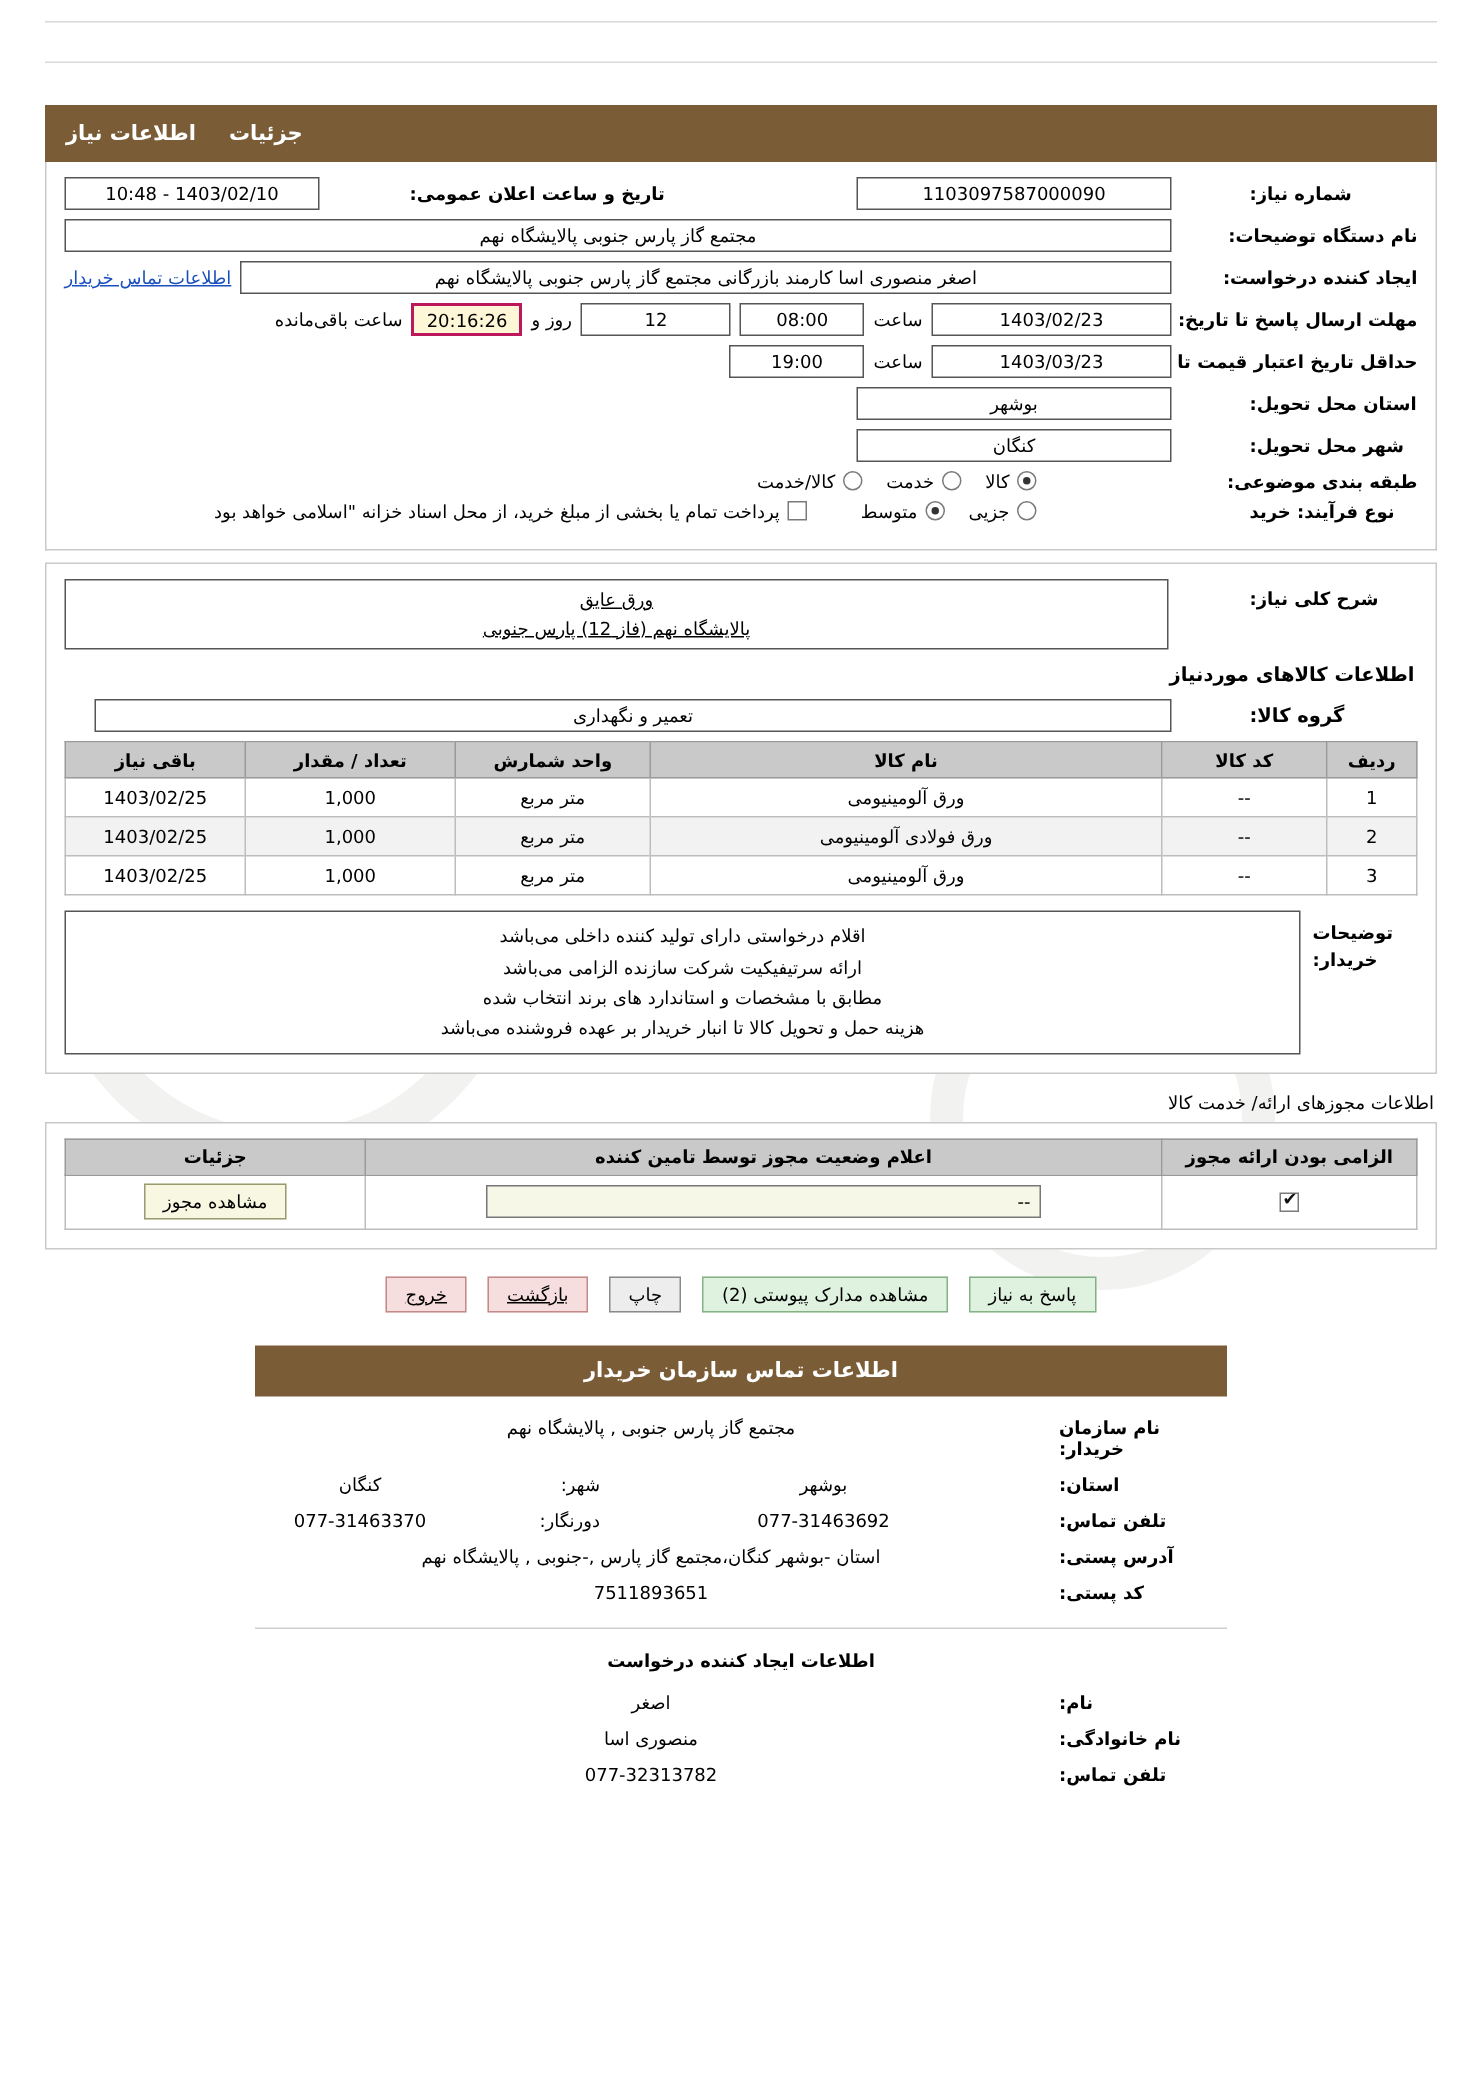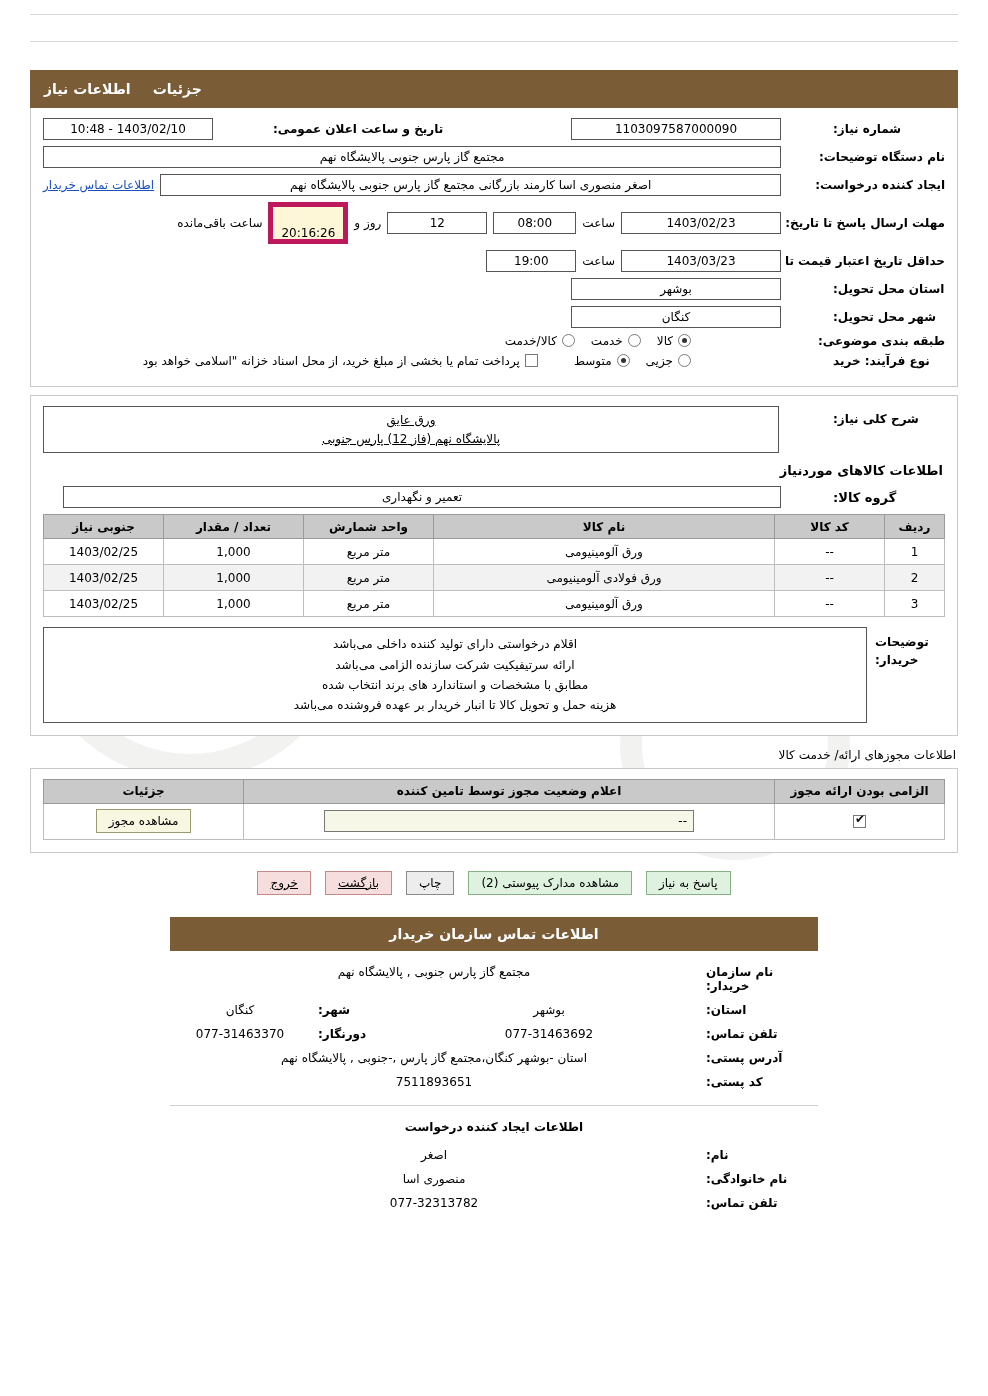--- a/index.html
+++ b/index.html
@@ -117,25 +117,25 @@
   .box.grow { flex: 1; }
   .link {
     color: #1a4fbf;
     text-decoration: underline;
     font-size: 12px;
     white-space: nowrap;
     cursor: pointer;
   }
   .small-lbl { font-size: 12px; white-space: nowrap; }
   .countdown {
-    border: 5px solid #be185d;
+    border: 2px solid #be185d;
     background: #fdf7d8;
     height: 22px;
     line-height: 20px;
-    padding: 16px 8px;
+    padding: 0 8px;
     font-size: 12px;
     text-align: right;
     direction: ltr;
   }
   .radio, .chk {
     display: inline-block;
     width: 13px; height: 13px;
     border: 1px solid #7a7a7a;
     background: #fff;
     vertical-align: middle;
@@ -258,21 +258,21 @@
     align-items: center;
     justify-content: center;
     font-size: 14px;
     font-weight: bold;
     margin: 22px 140px 0 140px;
   }
   .contact-body { padding: 14px 140px 0 140px; }
   .crow { display: flex; font-size: 12px; margin-bottom: 10px; }
   .ckey { width: 120px; text-align: left; font-weight: bold; padding-left: 8px; }
   .cval { flex: 1; text-align: center; }
-  .ckey2 { width: 90px; text-align: left; font-weight: bold; padding-left: 8px; }
+  .ckey2 { width: 90px; text-align: right; font-weight: normal; padding-left: 8px; }
   .cval2 { width: 140px; text-align: center; }
   .divider { border-top: 1px solid #cfcfcf; margin: 16px 0 14px 0; }
   .sub-title { font-size: 12px; font-weight: bold; text-align: center; margin-bottom: 14px; }
 </style>
 </head>
 <body>
 
 <div class="watermark">
   <div class="watermark-globe"></div>
   <div class="watermark-globe2"></div>
@@ -398,21 +398,21 @@
     </div>
 
     <table class="goods">
       <thead>
         <tr>
           <th style="width:60px">ردیف</th>
           <th style="width:110px">کد کالا</th>
           <th>نام کالا</th>
           <th style="width:130px">واحد شمارش</th>
           <th style="width:140px">تعداد / مقدار</th>
-          <th style="width:120px">جنوبی نیاز</th>
+          <th style="width:120px">باقی نیاز</th>
         </tr>
       </thead>
       <tbody>
         <tr>
           <td>1</td>
           <td>--</td>
           <td>ورق آلومینیومی</td>
           <td>متر مربع</td>
           <td>1,000</td>
           <td>1403/02/25</td>

